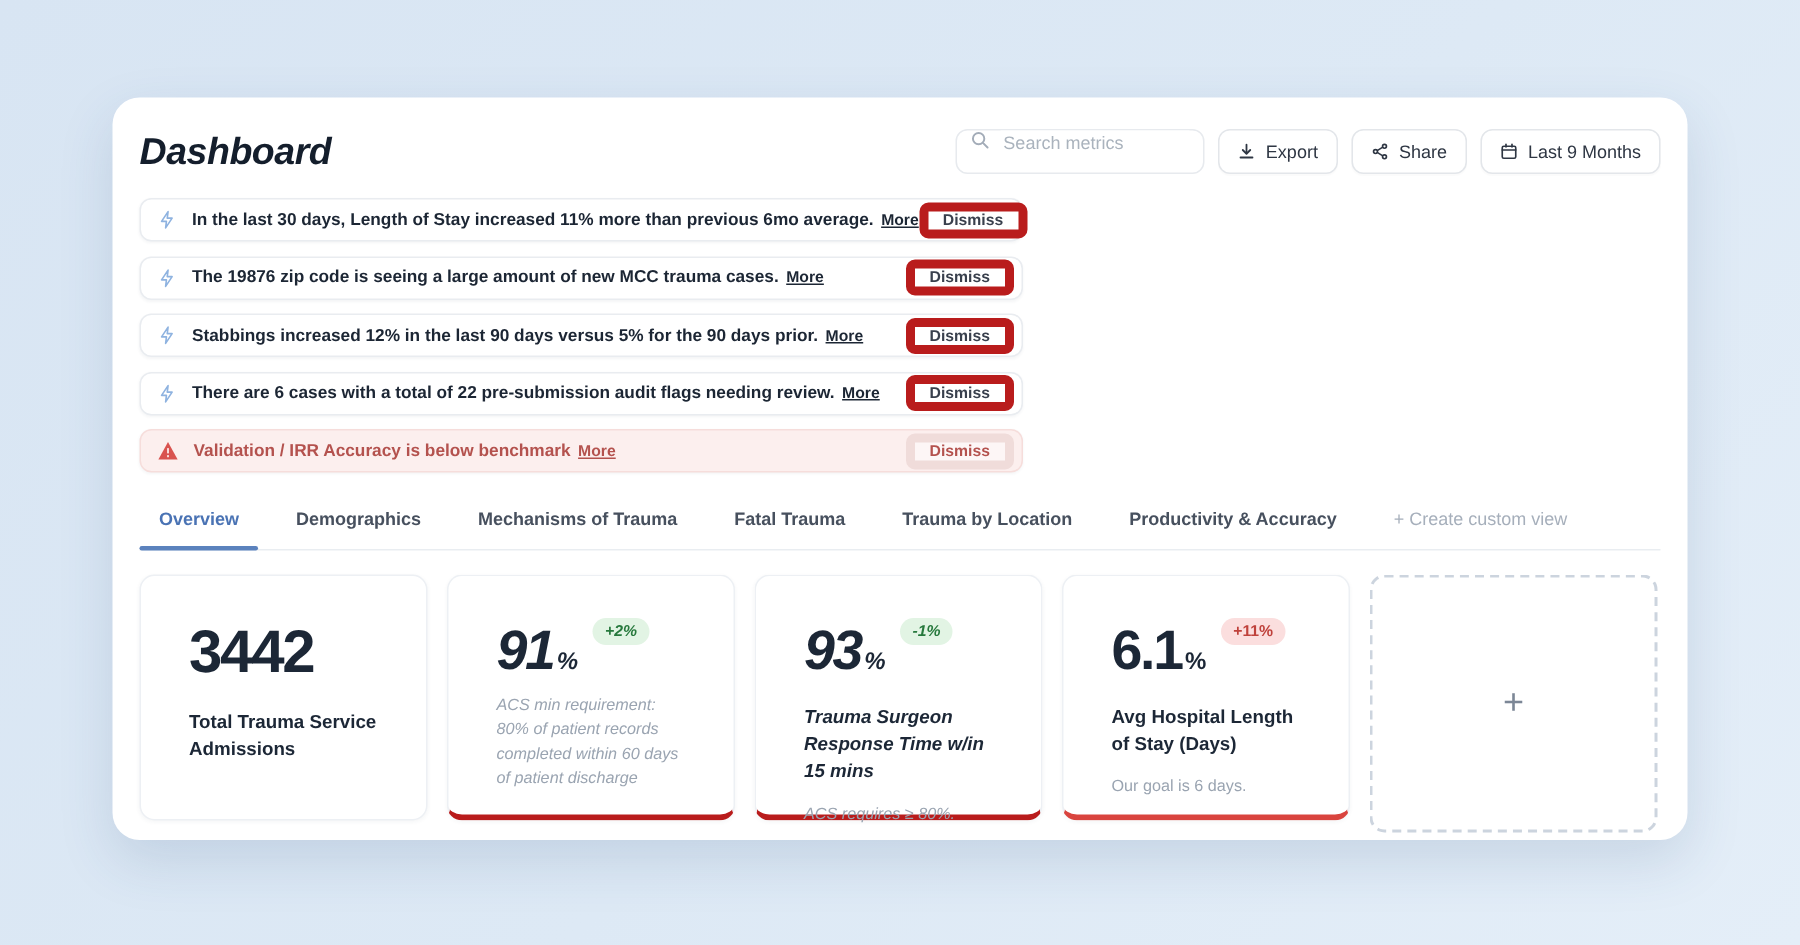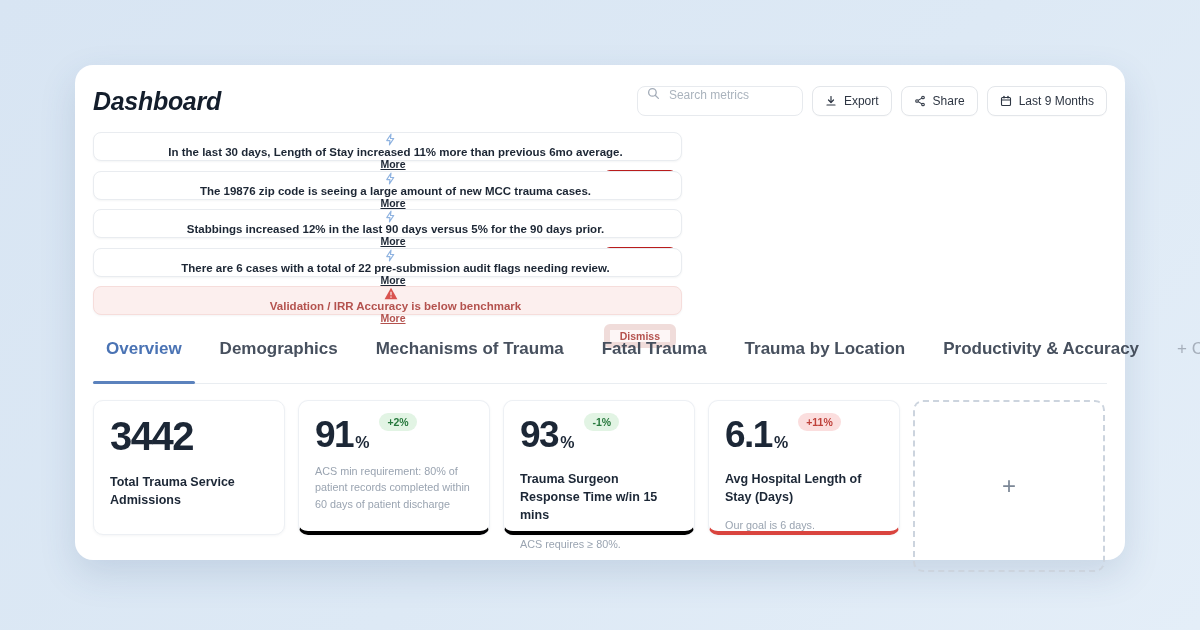--- a/index.html
+++ b/index.html
@@ -30,45 +30,44 @@
     background:#fff; border:1px solid #e3e6ea; border-radius:8px;
     font-size:12px; font-weight:400; color:#2e3643; cursor:pointer;
     box-shadow:0 1px 1px rgba(0,0,0,.02); white-space:nowrap;
   }
   
   .alerts { margin-top:13px; width:589px; display:flex; flex-direction:column; gap:9.5px; }
   .alert {
     height:29px; display:flex; align-items:center; padding:0 5px 0 11px;
     background:#fff; border:1px solid #e9ecf0; border-radius:8px;
     box-shadow:0 1px 2px rgba(30,50,80,.05);
-    flex-direction:column;
   }
   .alert .txt { margin-left:10px; font-size:11.5px; font-weight:600; color:#1c2634; white-space:nowrap; }
   .alert .more { font-size:10.5px; font-weight:700; margin-left:5px; color:#1c2634; text-decoration:underline; cursor:pointer; }
   .alert .dismiss {
     margin-left:auto; height:24px; padding:0 10px; font-size:10.5px; font-weight:600;
     color:#39404d; background:#fff; border:6px solid #b91c1c; border-radius:6px; cursor:pointer;
     font-family:"Liberation Sans", sans-serif;
   }
   .alert.warning { background:#fcefee; border-color:#f6dddb; }
   .alert.warning .txt, .alert.warning .more { color:#b4524e; }
   .alert.warning .dismiss { color:#b4524e; background:#fdf6f6; border-color:#f0dcda; }
   
   .tabs { margin-top:15px; display:flex; align-items:stretch; border-bottom:1px solid #e9edf1; }
-  .tab { position:relative; padding:9px 13px 24px; margin-right:12px; font-size:17px; font-weight:600; color:#47505e; cursor:pointer; white-space:nowrap; }
+  .tab { position:relative; padding:9px 13px 13px; margin-right:12px; font-size:12px; font-weight:600; color:#47505e; cursor:pointer; white-space:nowrap; }
   .tab.active { color:#4a73b4; }
   .tab.active::after { content:""; position:absolute; left:0; right:0; bottom:-1px; height:3px; background:#5b82bd; border-radius:2px; }
   .tab.muted { color:#a6afbb; font-weight:500; }
   
   .cards { margin-top:16px; display:flex; gap:13px; }
   .card {
-    width:192px; height:135px; background:#fff; border:1px solid #edf0f4; border-radius:10px;
-    padding:16px; box-shadow:0 1px 3px rgba(30,50,80,.05);
-  }
-  .card.bar-green { border-bottom:4px solid #000000; }
+    width:192px; height:164px; background:#fff; border:1px solid #edf0f4; border-radius:10px;
+    padding:32px; box-shadow:0 1px 3px rgba(30,50,80,.05);
+  }
+  .card.bar-green { border-bottom:4px solid #b91c1c;font-style:italic; }
   .card.bar-red   { border-bottom:4px solid #d9443e; }
   .vrow { display:flex; align-items:flex-start; }
   .val { font-size:37px; font-weight:800; color:#1c2736; line-height:.95; letter-spacing:-1.5px; }
   .card.first .val { font-size:40px; }
   .sfx { font-size:16px; font-weight:800; color:#1c2736; margin:17px 0 0 2px; }
   .badge { margin-left:10px; margin-top:-4px; font-size:10.5px; font-weight:700; padding:3px 8px; border-radius:10px; white-space:nowrap; }
   .badge.positive { background:#e2f4e4; color:#27793d; }
   .badge.negative { background:#fbdede; color:#bf413b; }
   .ctitle { margin-top:18px; font-size:12.5px; font-weight:700; color:#1c2736; line-height:1.45; }
   .cnote { margin-top:11px; font-size:10.8px; color:#9aa4b1; line-height:1.5; }

